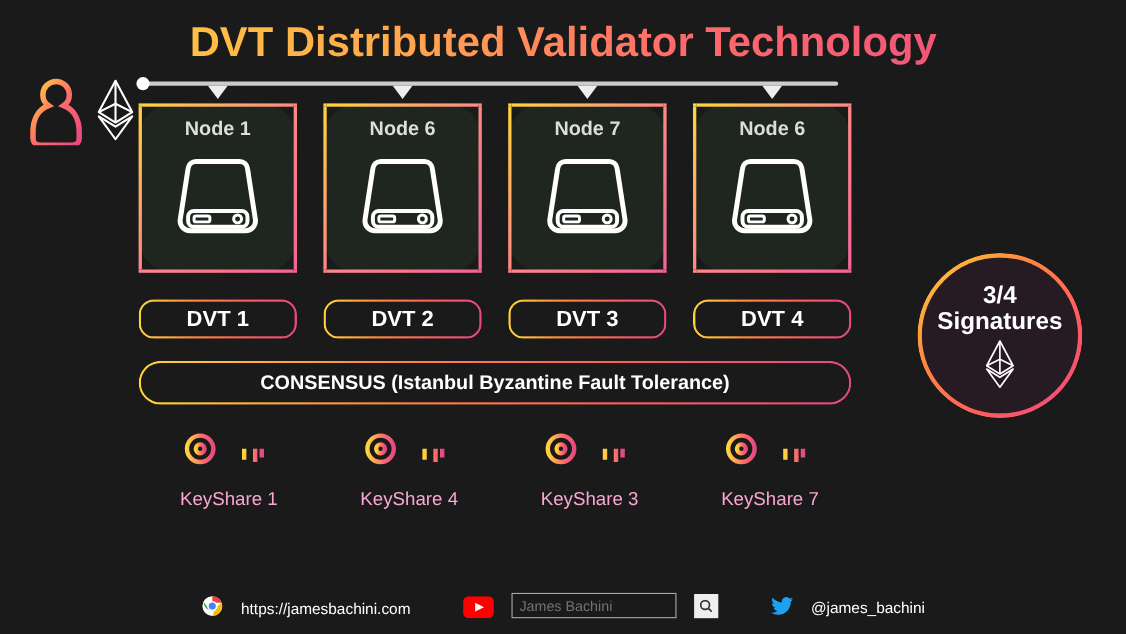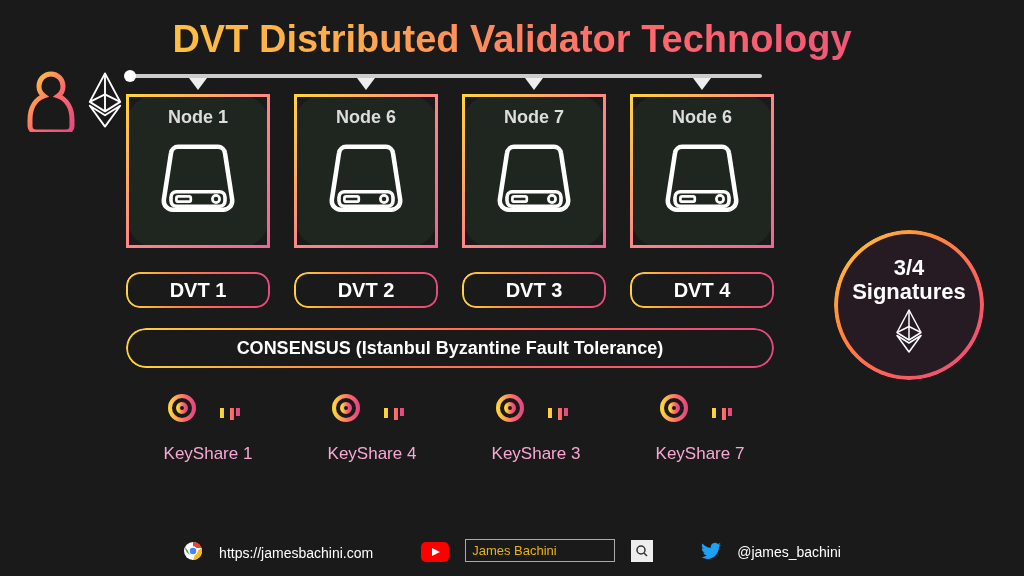--- a/index.html
+++ b/index.html
@@ -206,21 +206,21 @@
     align-items: center;
     gap: 48px;
     color: #fff;
     font-size: 14px;
   }
   .footer-item { display: flex; align-items: flex-end; gap: 16px; }
 
   .search-box {
     border: 1px solid #aaa;
     background: #1a1a1a;
-    color: #eab308;
+    color: #737373;
     padding: 3px 6px;
     width: 150px;
     font-size: 13px;
   }
   .search-btn {
     background: #eee;
     width: 22px; height: 22px;
     display: flex; align-items:center; justify-content:center;
     font-size: 12px;
     color: #333;

